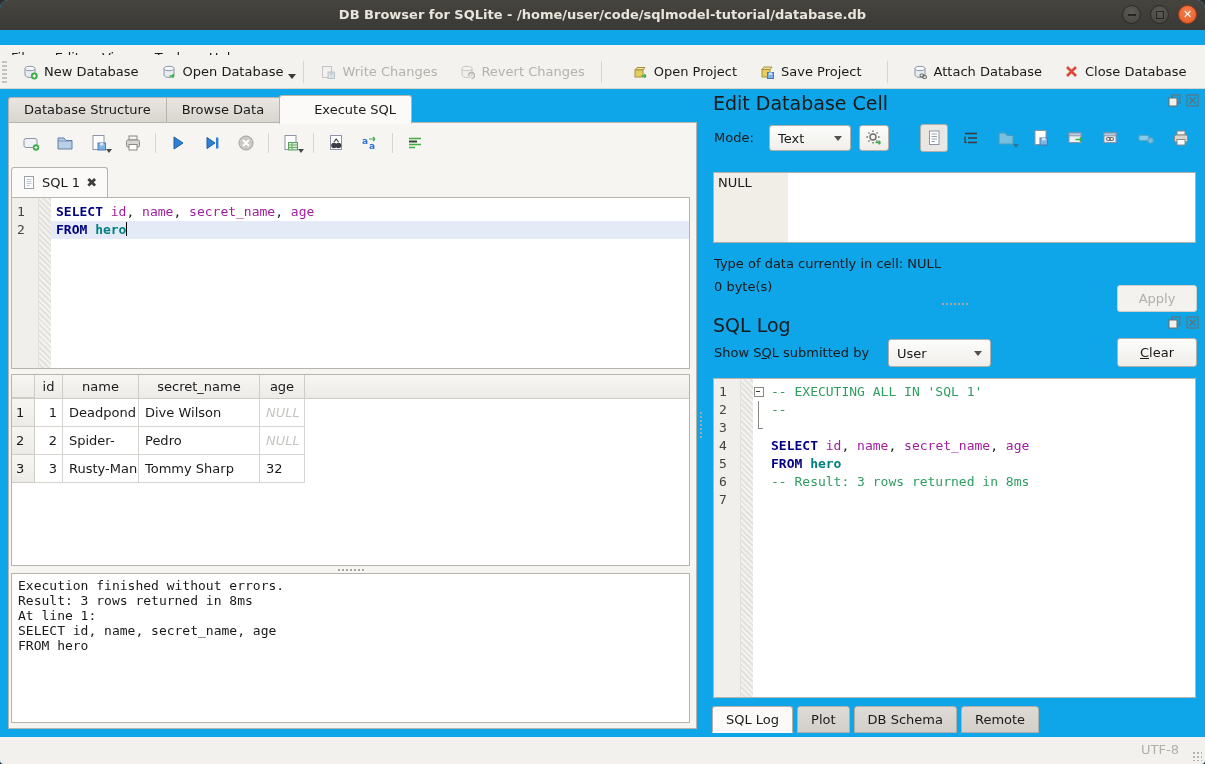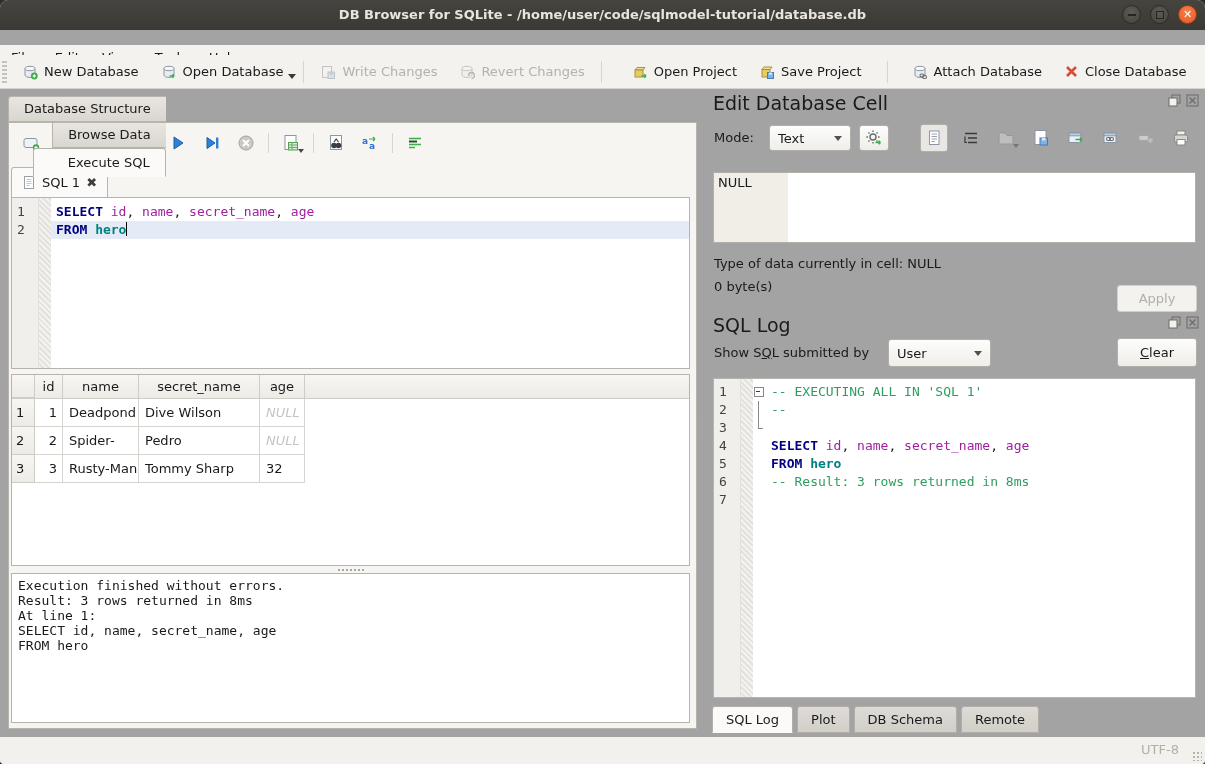--- a/index.html
+++ b/index.html
@@ -1,16 +1,16 @@
 <!DOCTYPE html>
 <html><head>
 <meta charset="utf-8">
 <style>
   html,body{margin:0;padding:0;background:#2d2b27;}
-  .window{position:relative;width:1205px;height:764px;background:#a3a3a3;overflow:hidden;
+  .window{position:relative;width:1205px;height:764px;background:#0ea5e9;overflow:hidden;
     border-radius:8px 8px 4px 4px;font-family:"DejaVu Sans",sans-serif;font-size:13px;color:#1a1a1a;}
   
   .titlebar{position:absolute;top:0;left:0;right:0;height:30px;background:linear-gradient(#46443f,#3a3935);
     border-radius:8px 8px 0 0;}
   .title-text{position:absolute;left:0;right:0;top:0;height:30px;line-height:30px;text-align:center;
     color:#e9e5dc;font-weight:bold;font-size:13px;}
   .winbtns{position:absolute;right:8px;top:5px;display:flex;gap:9px;}
   .wbtn{width:19px;height:19px;border-radius:50%;background:radial-gradient(circle at 50% 35%,#5d5b55,#45433e);
     border:1px solid #2e2c28;box-sizing:border-box;position:relative;}
   .wbtn.close{background:radial-gradient(circle at 50% 35%,#f57f4f,#e45a22);border-color:#a33c12;}
@@ -27,21 +27,21 @@
     display:flex;align-items:center;}
   .thandle{width:5px;height:22px;margin:0 4px 0 2px;background:repeating-linear-gradient(0deg,#c6c2bc 0 2px,transparent 2px 4px);}
   .tbtn{display:flex;align-items:center;gap:6px;padding:0 11px;height:28px;white-space:nowrap;}
   .tbtn.disabled{color:#b5b1ab;}
   .tbtn.disabled svg{opacity:.45;}
   .tsep{width:1px;height:22px;background:#d8d4cf;margin:0 5px;}
   .mini-arrow{width:0;height:0;border-left:4px solid transparent;border-right:4px solid transparent;border-top:5px solid #3a3935;margin:10px 2px 0 -6px;}
   
   .main{position:absolute;top:88px;left:0;right:0;height:649px;}
   
-  .main-tabs{position:absolute;left:8px;top:8px;height:27px;display:flex;align-items:flex-end;z-index:3;flex-direction:column;}
+  .main-tabs{position:absolute;left:8px;top:8px;height:27px;display:flex;align-items:flex-end;z-index:3;}
   .mtab{height:24px;line-height:24px;padding:0 15px;background:linear-gradient(#e9e6e1,#d9d6d0);
     border:1px solid #b7b3ad;border-right:none;}
   .mtab:first-child{border-radius:3px 0 0 0;}
   .mtab:last-child{border-right:1px solid #b7b3ad;}
   .mtab.active{height:27px;line-height:27px;background:#fbfaf8;border:1px solid #b7b3ad;border-bottom:1px solid #fbfaf8;
     border-radius:3px 3px 0 0;margin-bottom:-1px;padding-left:34px;}
   .tab-frame{position:absolute;left:8px;top:34px;width:687px;height:605px;background:#f6f5f2;border:1px solid #b7b3ad;}
   
   .ed-toolbar{position:absolute;left:10px;top:6px;height:28px;display:flex;align-items:center;gap:10px;}
   .ibtn{width:24px;height:24px;display:flex;align-items:center;justify-content:center;position:relative;}

